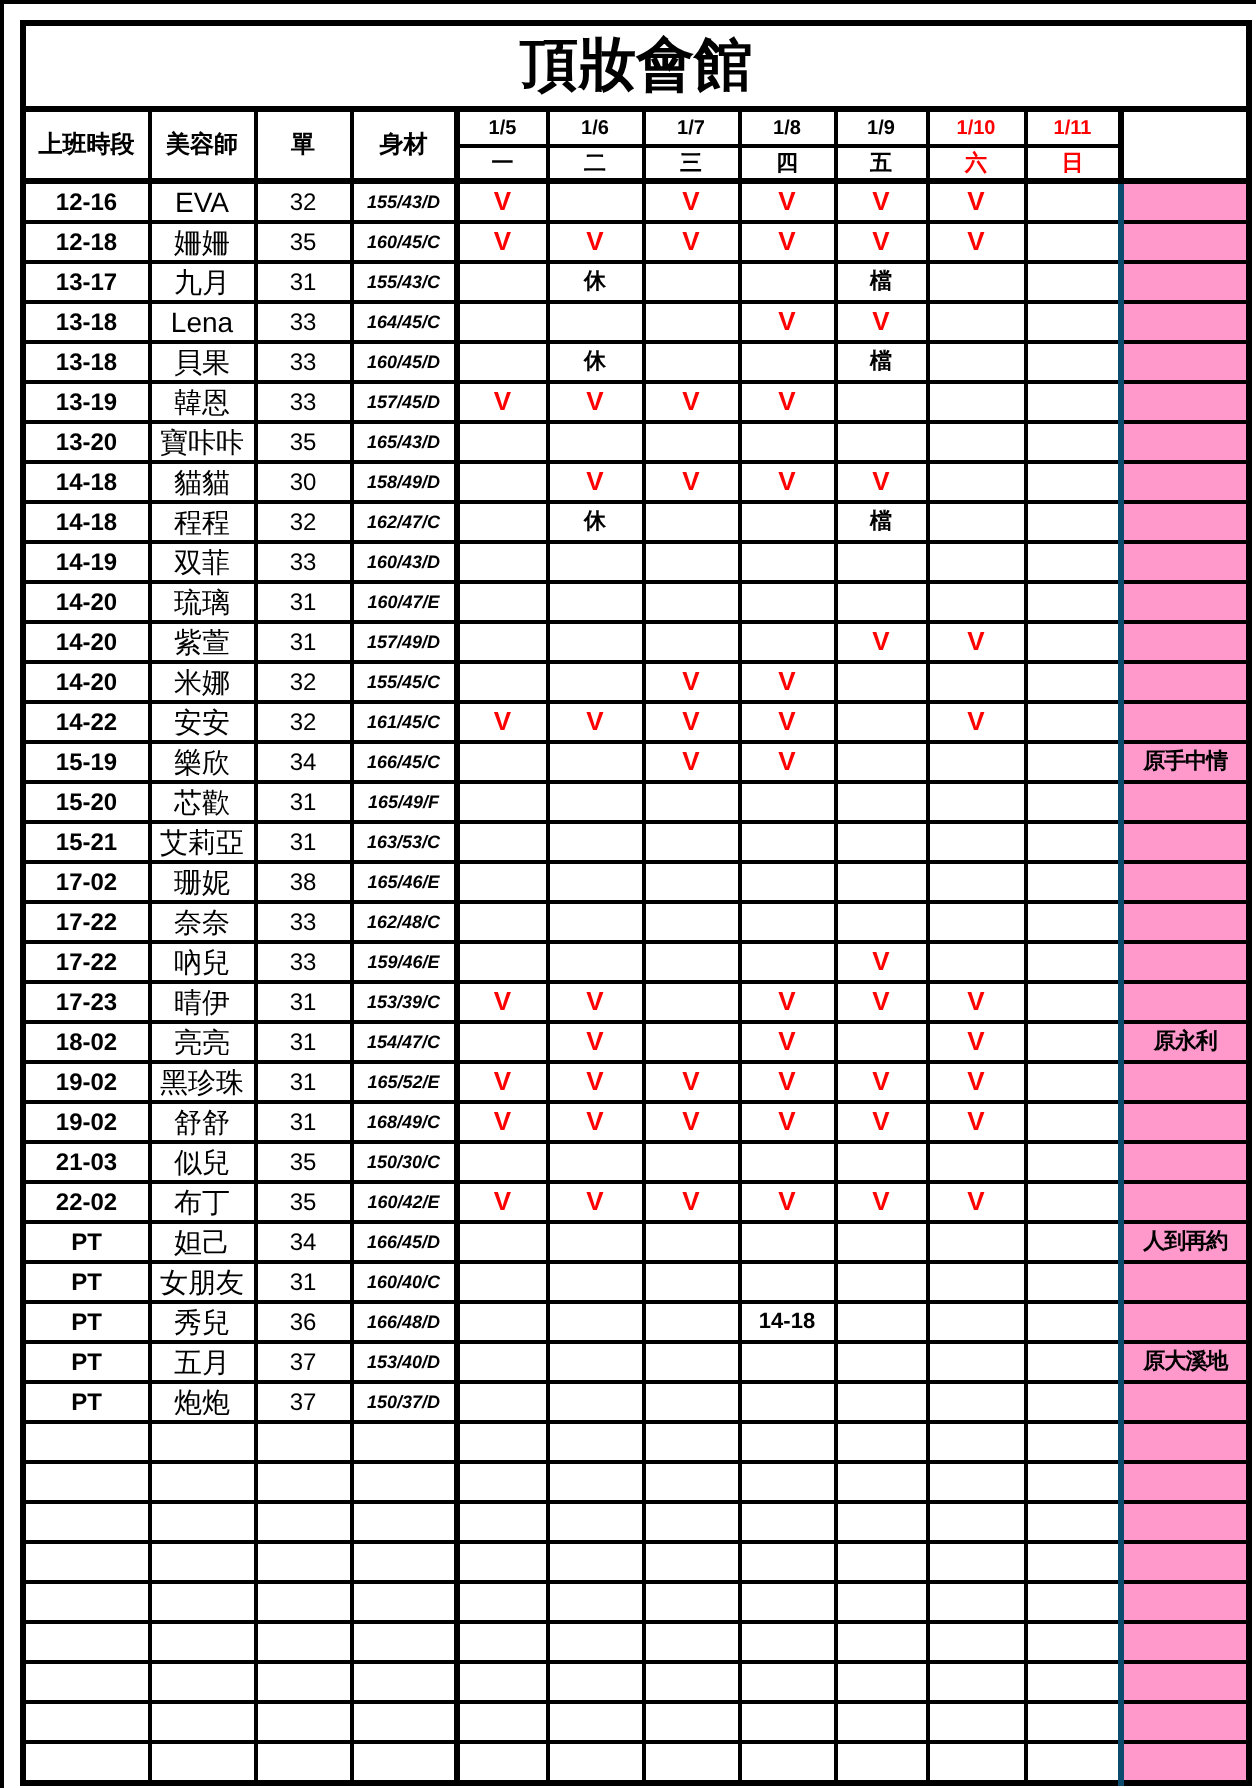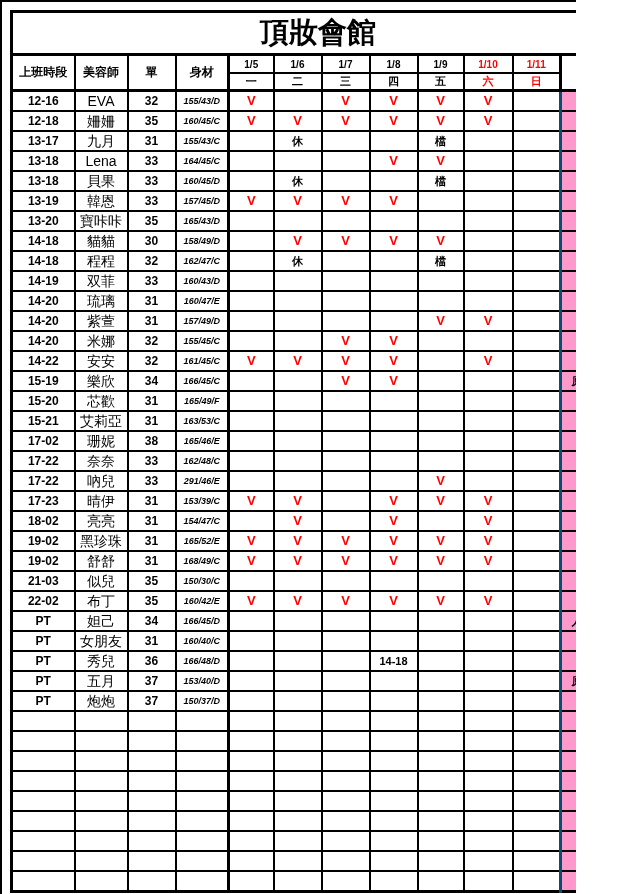--- a/index.html
+++ b/index.html
@@ -1,36 +1,36 @@
 <!DOCTYPE html>
 <html style="--accent-red: #FF0000; --pink: #FF99CC;"><head>
 <meta charset="utf-8">
 <style>
   html,body{margin:0;padding:0;background:#fff;}
   body{font-family:"Liberation Sans","DejaVu Sans",sans-serif;}
   .page{
-    width:576px;height:894px;box-sizing:border-box;
+    width:628px;height:894px;box-sizing:border-box;
     border-left:2px solid #000;border-top:2px solid #000;
     padding:8px 0 0 8px;background:#fff;overflow:hidden;
   }
   table{border-collapse:collapse;table-layout:fixed;width:613px;border:3px solid #000;}
   th,td{
     border:2px solid #000;padding:0;margin:0;text-align:center;vertical-align:middle;
     overflow:hidden;white-space:nowrap;color:#000;
   }
   .title-cell{height:38px;font-size:29px;font-weight:bold;border-bottom:3px solid #000;}
   .hdr-label{font-size:12px;font-weight:bold;border-bottom:3px solid #000;margin-top:36px;}
   .date-cell{height:16px;font-size:10px;font-weight:bold;}
   .weekday-cell{height:15px;font-size:11px;font-weight:bold;border-bottom:3px solid #000;}
   .notes-hdr{border-bottom:3px solid #000;border-left:3px solid #000;}
   .sep-left{border-left:3px solid #000;}
   tbody td{height:18px;line-height:18px;}
   .time-cell{font-size:12px;font-weight:bold;}
   .name-cell{font-size:14px;font-weight:400;}
-  .order-cell{font-size:12px;font-weight:bold;}
+  .order-cell{font-size:12px;font-weight:normal;}
   .figure-cell{font-size:9px;font-weight:bold;font-style:italic;}
   .day-cell{font-size:12px;font-weight:bold;}
   .v-mark{color:var(--accent-red,#FF0000);font-size:13px;}
   .day-text{color:#000;font-size:11px;}
   .note-cell{
     background:var(--pink,#FF99CC);border-left:3px solid #0c4a6e;
     font-size:11px;font-weight:bold;letter-spacing:-0.5px;
   }
   .red{color:var(--accent-red,#FF0000);}
 </style>
@@ -345,21 +345,21 @@
           <td class="day-cell day-text"></td>
           <td class="day-cell day-text"></td>
           <td class="day-cell day-text"></td>
           <td class="day-cell day-text"></td>
           <td class="note-cell"></td>
         </tr>
         <tr>
           <td class="time-cell">17-22</td>
           <td class="name-cell">吶兒</td>
           <td class="order-cell">33</td>
-          <td class="figure-cell">291/46/E</td>
+          <td class="figure-cell">159/46/E</td>
           <td class="day-cell sep-left day-text"></td>
           <td class="day-cell day-text"></td>
           <td class="day-cell day-text"></td>
           <td class="day-cell day-text"></td>
           <td class="day-cell v-mark">V</td>
           <td class="day-cell day-text"></td>
           <td class="day-cell day-text"></td>
           <td class="note-cell"></td>
         </tr>
         <tr>

